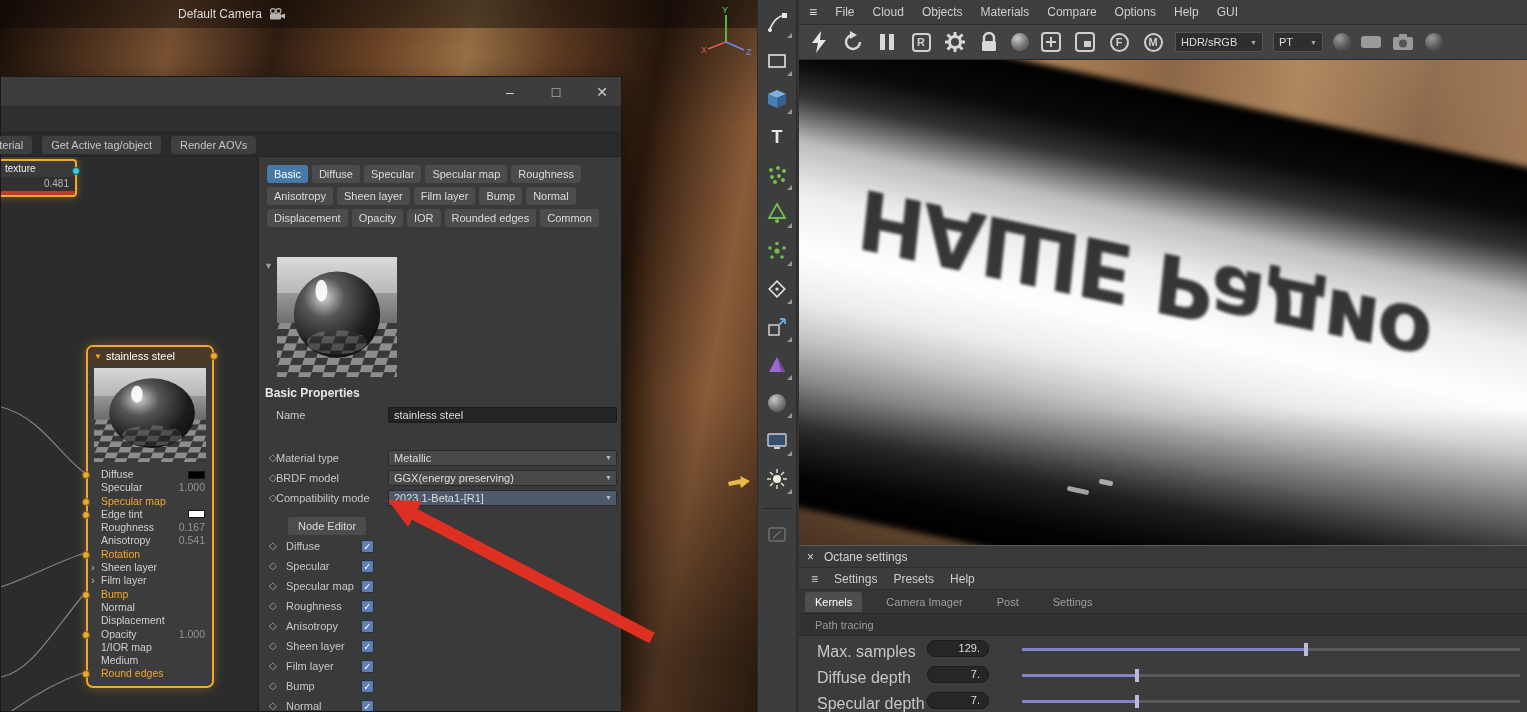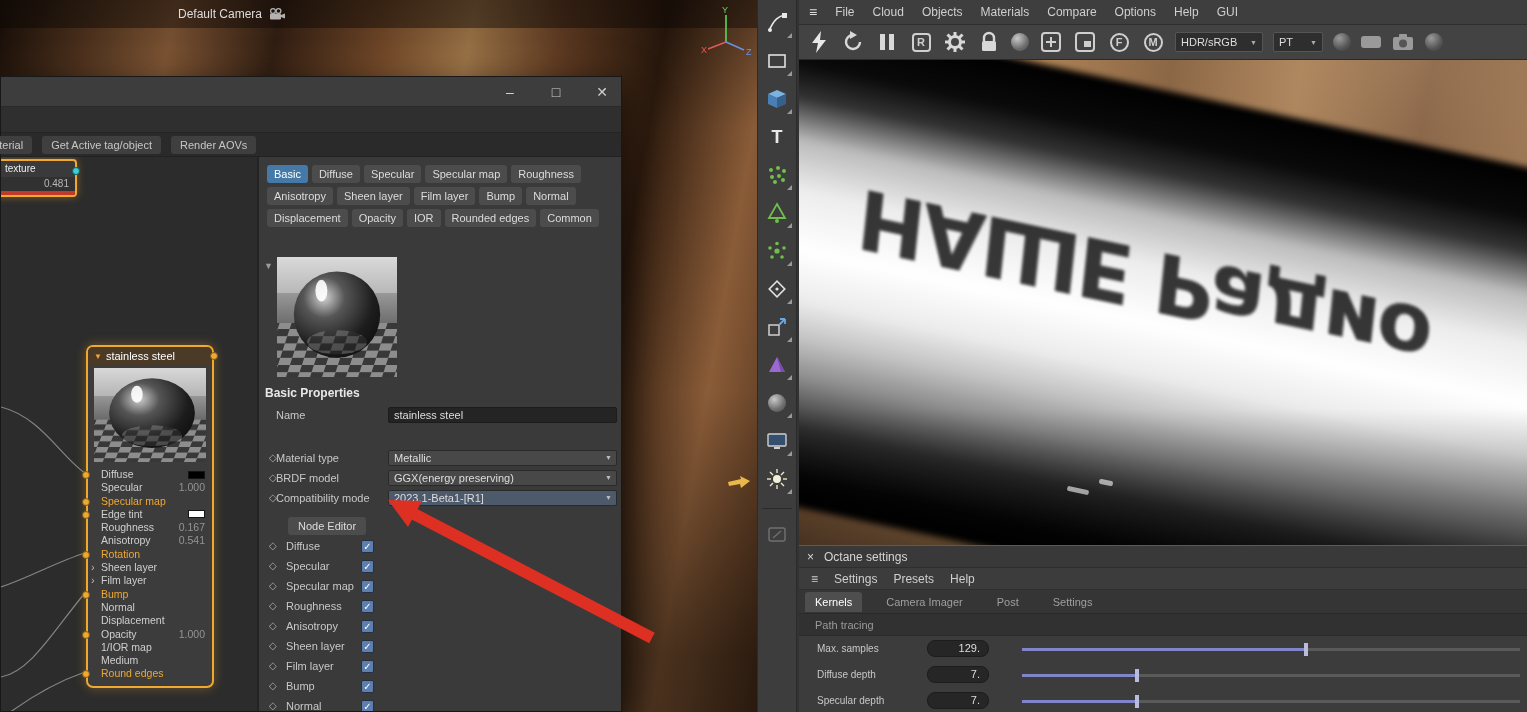--- a/index.html
+++ b/index.html
@@ -135,21 +135,21 @@
   .oc-title { position:relative; height:22px; background:#393939; display:flex; align-items:center; gap:10px; padding-left:8px;
     font-size:12px; color:#d5d5d5; border-bottom:1px solid #2e2e2e; }
   .oc-menus { height:22px; display:flex; align-items:center; gap:16px; padding-left:12px; font-size:12px; color:#cfcfcf;
     border-bottom:1px solid #2e2e2e; }
   .oc-tabs { height:24px; background:#353535; display:flex; align-items:center; gap:14px; padding-left:6px; border-bottom:1px solid #2a2a2a; }
   .oc-tab { font-size:11px; color:#9f9f9f; padding:4px 10px; border-radius:3px 3px 0 0; }
   .oc-tab.active { background:#4e4e4e; color:#fff; }
   .oc-section { height:22px; background:#313131; display:flex; align-items:center; padding-left:16px; font-size:11px; color:#9a9a9a;
     border-bottom:1px solid #2a2a2a; }
   .oc-row { position:relative; height:26px; }
-  .oc-label { position:absolute; left:18px; top:7px; font-size:10px; color:#c8c8c8;text-align:center; }
+  .oc-label { position:absolute; left:18px; top:7px; font-size:16px; color:#c8c8c8;text-align:center; }
   .oc-value { position:absolute; left:128px; top:4px; width:62px; height:17px; background:#262626; border:1px solid #1c1c1c;
     border-radius:8px; color:#ddd; font-size:11px; text-align:right; padding:1px 8px 0 0; }
   .oc-slider { position:absolute; left:223px; top:12px; width:498px; height:3px; background:#5a5a5a; }
   .oc-slider .fill { height:100%; background:#8084c8; }
   .oc-slider .handle { position:absolute; top:-5px; width:4px; height:13px; background:#b9bcdc; }
 </style>
 </head>
 <body>
 
 <div id="root">

